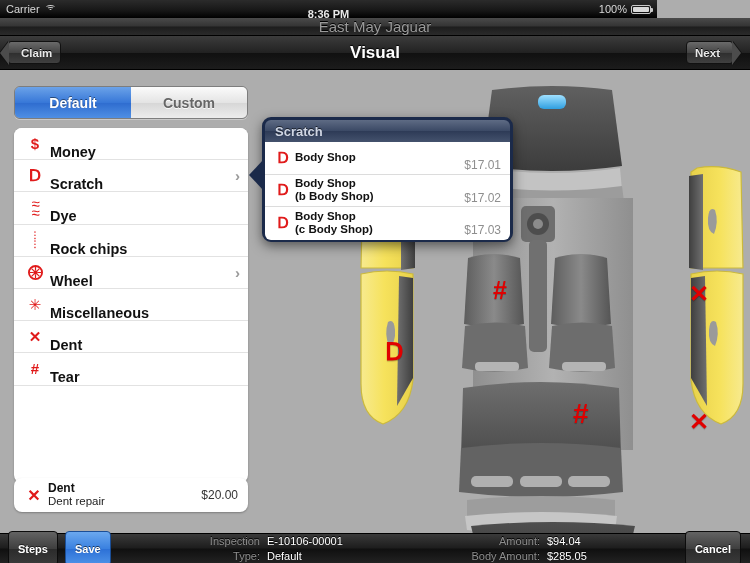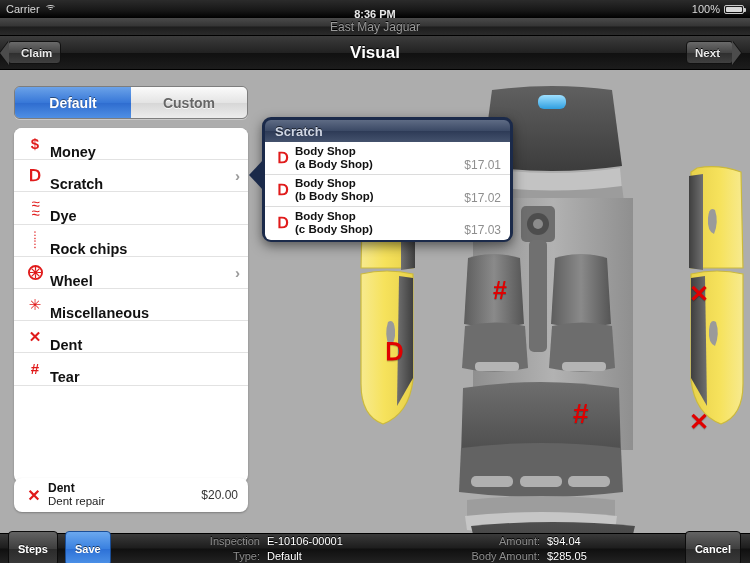--- a/index.html
+++ b/index.html
@@ -5,21 +5,21 @@
   * { margin:0; padding:0; box-sizing:border-box; }
   body {
     width:750px; height:563px; overflow:hidden;
     font-family:"Liberation Sans", sans-serif;
     background:#adadad; position:relative;
     -webkit-font-smoothing:antialiased;
   }
 
   
   #status-bar{
-    position:absolute; left:0; top:0; width:750px; height:18px;
+    position:absolute; left:0; top:0; width:657px; height:18px;
     background:linear-gradient(to bottom,#2b2b2b 0%,#161616 60%,#000 100%);
     display:flex; align-items:center; color:#d8d8d8; font-size:11px;
   }
   #status-left{ display:flex; align-items:center; gap:5px; padding-left:6px; width:160px; }
   #status-center{ flex:1; text-align:center; font-weight:bold; color:#e8e8e8; font-size:11px;margin-top:9px; }
   #status-right{ width:160px; display:flex; align-items:center; justify-content:flex-end; gap:4px; padding-right:6px; }
   .wifi{ display:inline-block; width:11px; height:9px; position:relative; }
   .wifi i{ position:absolute; border:1.3px solid #cfcfcf; border-bottom:none;
     border-left-color:transparent; border-right-color:transparent; border-radius:50% 50% 0 0; }
   .wifi i:nth-child(1){ width:11px; height:6px; left:0; top:0;}
@@ -29,21 +29,21 @@
   .batt::after{ content:""; position:absolute; right:-3px; top:2.5px; width:2px; height:4px;
     background:#c9c9c9; border-radius:0 1px 1px 0;}
   .batt i{ position:absolute; left:1px; top:1px; bottom:1px; width:16px; background:#d9d9d9; border-radius:1px;}
 
   
   #org-bar{
     position:absolute; left:0; top:18px; width:750px; height:18px;
     background:linear-gradient(to bottom,#4a4a4a 0%,#343434 48%,#1d1d1d 52%,#2a2a2a 100%);
     border-bottom:1px solid #000;
     display:flex; align-items:center; justify-content:center;
-    color:#9a9a9a; font-size:12px; text-shadow:0 -1px 0 #000;
+    color:#9a9a9a; font-size:15px; text-shadow:0 -1px 0 #000;
   }
 
   
   #nav-bar{
     position:absolute; left:0; top:36px; width:750px; height:34px;
     background:linear-gradient(to bottom,#3c3c3c 0%,#222 50%,#101010 51%,#1c1c1c 100%);
     border-bottom:1px solid #000;
     display:flex; align-items:center;
   }
   #nav-title{
@@ -387,21 +387,20 @@
     <div class="type-row blank"></div>
   </div>
 
   <div id="popover">
     <div id="pop-head">Scratch</div>
     <div id="pop-list">
       <div class="pop-row">
         <span class="ic" style="font-size:15px;font-weight:bold">Ⅾ</span>
         <span class="txt">
           <span class="t1">Body Shop</span>
-          <span class="t2">(a Body Shop)</span>
         </span>
         <span class="amt">$17.01</span>
       </div>
       <div class="pop-row">
         <span class="ic" style="font-size:15px;font-weight:bold">Ⅾ</span>
         <span class="txt">
           <span class="t1">Body Shop</span>
           <span class="t2">(b Body Shop)</span>
         </span>
         <span class="amt">$17.02</span>

